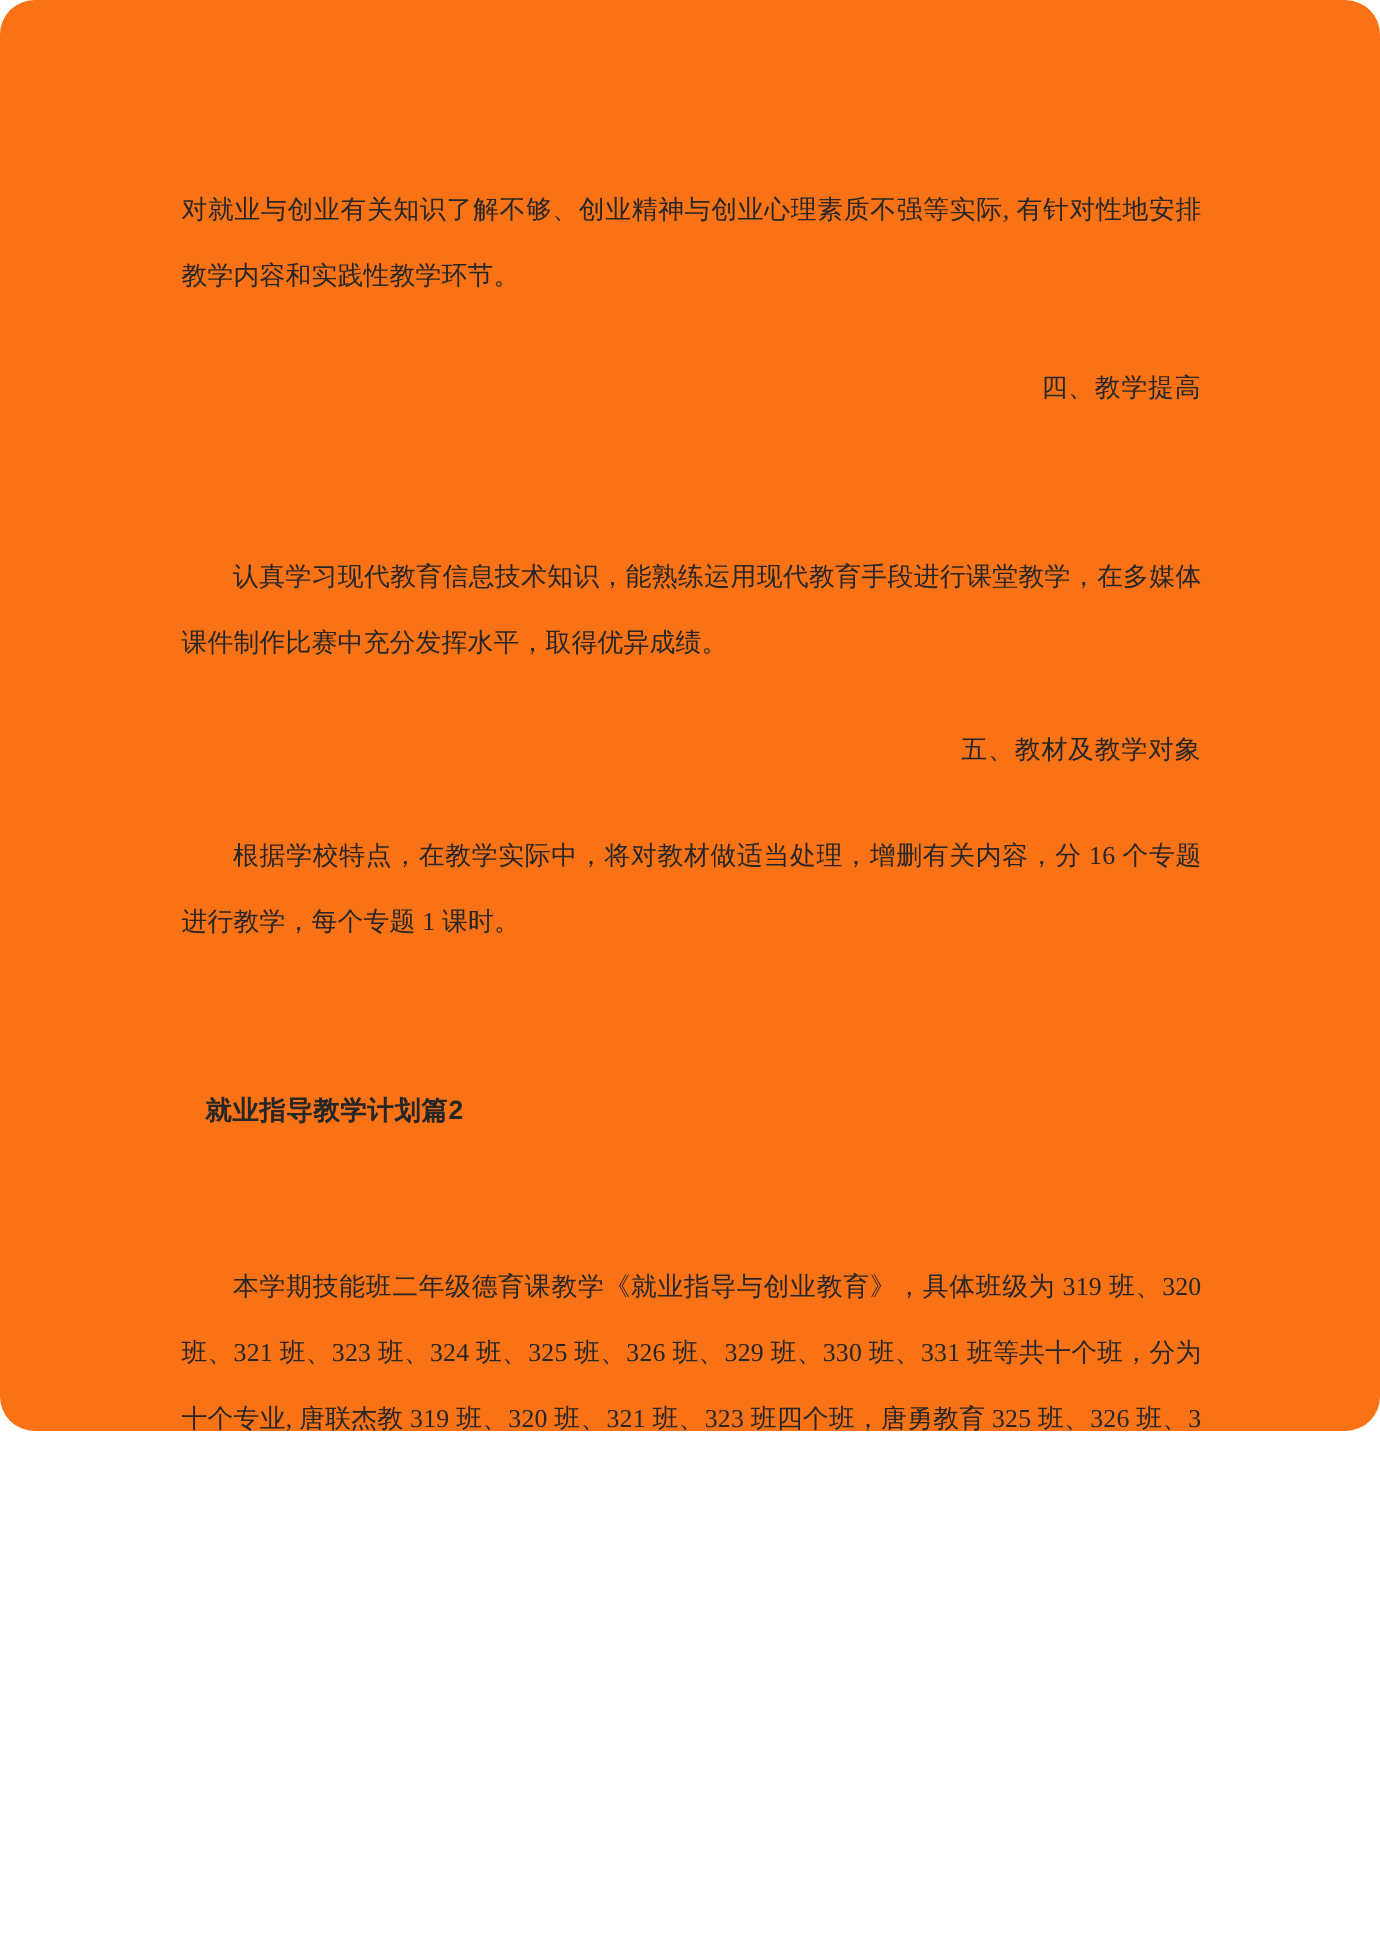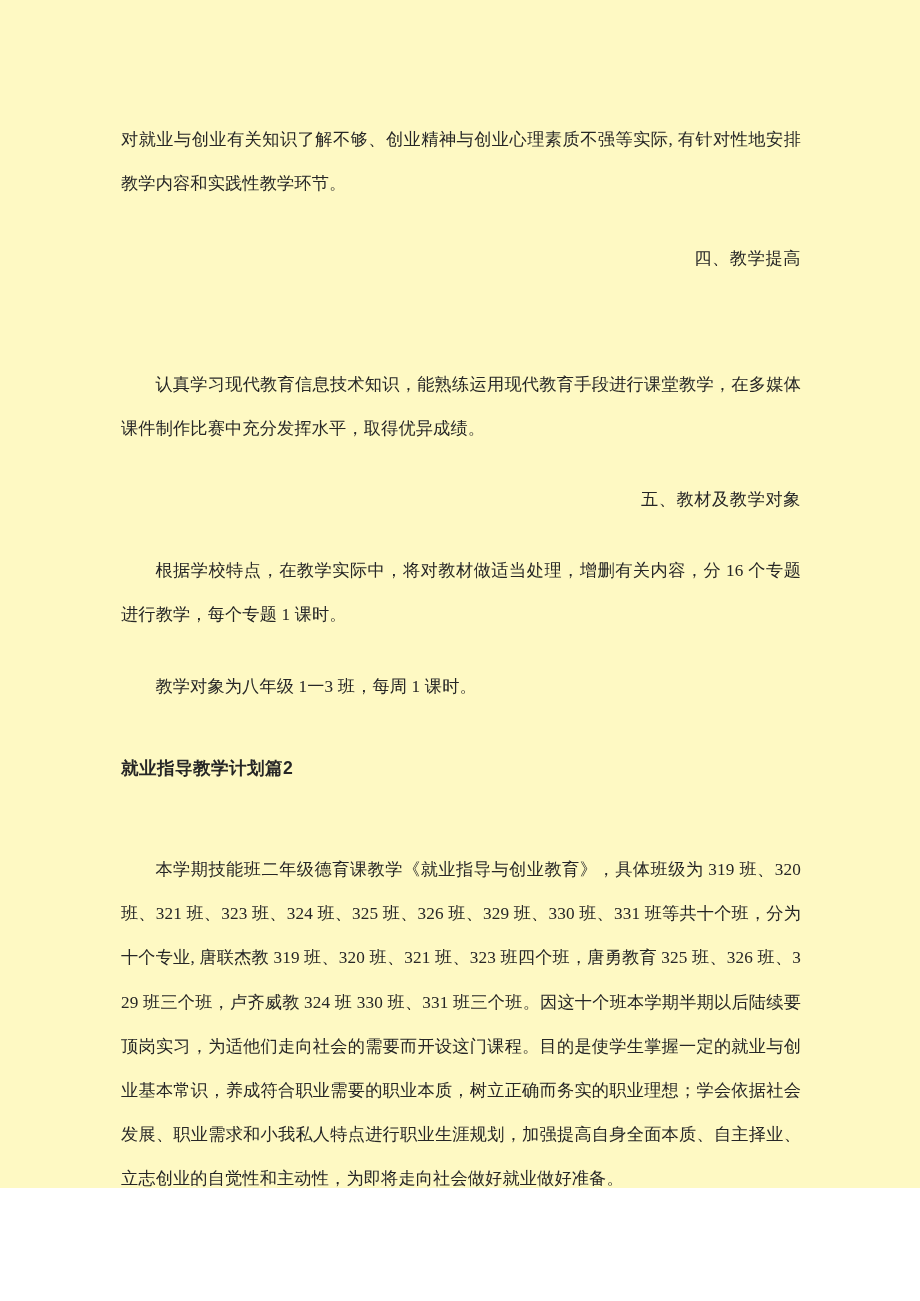--- a/index.html
+++ b/index.html
@@ -8,24 +8,25 @@
     padding: 0;
     background: #ffffff;
   }
   body {
     font-family: "Liberation Serif", "DejaVu Serif", serif;
     color: #262626;
   }
   .page {
     position: relative;
     width: 920px;
-    height: 1188px;
-    background: #fef9c3;
+    height: 954px;
+    background: #f97316;
     box-sizing: border-box;
     overflow: hidden;
+    border-radius: 23px;
   }
   .content {
     position: absolute;
     left: 121px;
     top: 118px;
     width: 680px;
   }
   
   .para {
     margin: 0 0 0 0;
@@ -49,21 +50,21 @@
     margin: 0;
     font-size: 17.2px;
     line-height: 44.2px;
     text-indent: 2em;
     font-weight: normal;
     letter-spacing: 0.6px;
     text-align: right;
   }
   
   .doc-heading {
-    margin: 0;
+    margin: 16px;
     font-size: 17.6px;
     line-height: 44.2px;
     font-weight: bold;
     text-indent: 0;
     letter-spacing: 0.4px;
     font-family: "Liberation Sans", "DejaVu Sans", sans-serif;
   }
 </style>
 </head>
 <body>
@@ -90,21 +91,20 @@
     <div class="gap-sm"></div>
 
     <h2 class="section-heading">五、教材及教学对象</h2>
 
     <div class="gap-sm"></div>
 
     <p class="para">根据学校特点，在教学实际中，将对教材做适当处理，增删有关内容，分 16 个专题进行教学，每个专题 1 课时。</p>
 
     <div class="gap-sm"></div>
 
-    <p class="para">教学对象为八年级 1一3 班，每周 1 课时。</p>
 
     <div class="gap-lg"></div>
 
     <h1 class="doc-heading">就业指导教学计划篇2</h1>
 
     <div class="gap-md"></div>
 
 
     <div class="gap-sm"></div>
 

